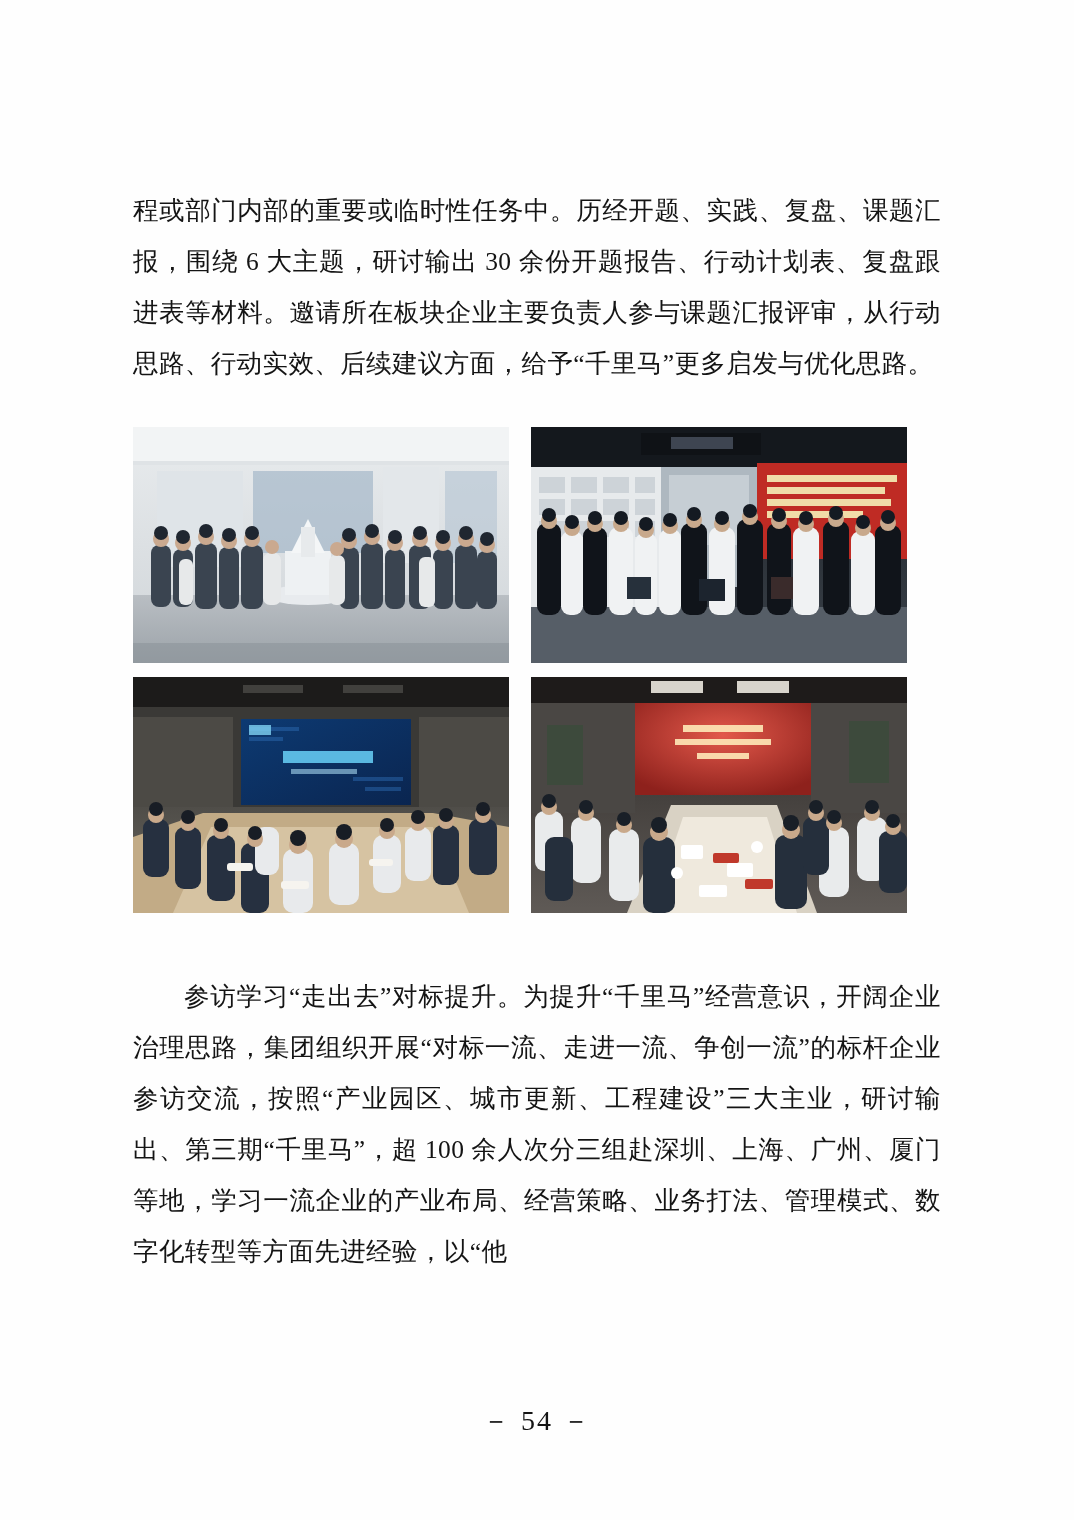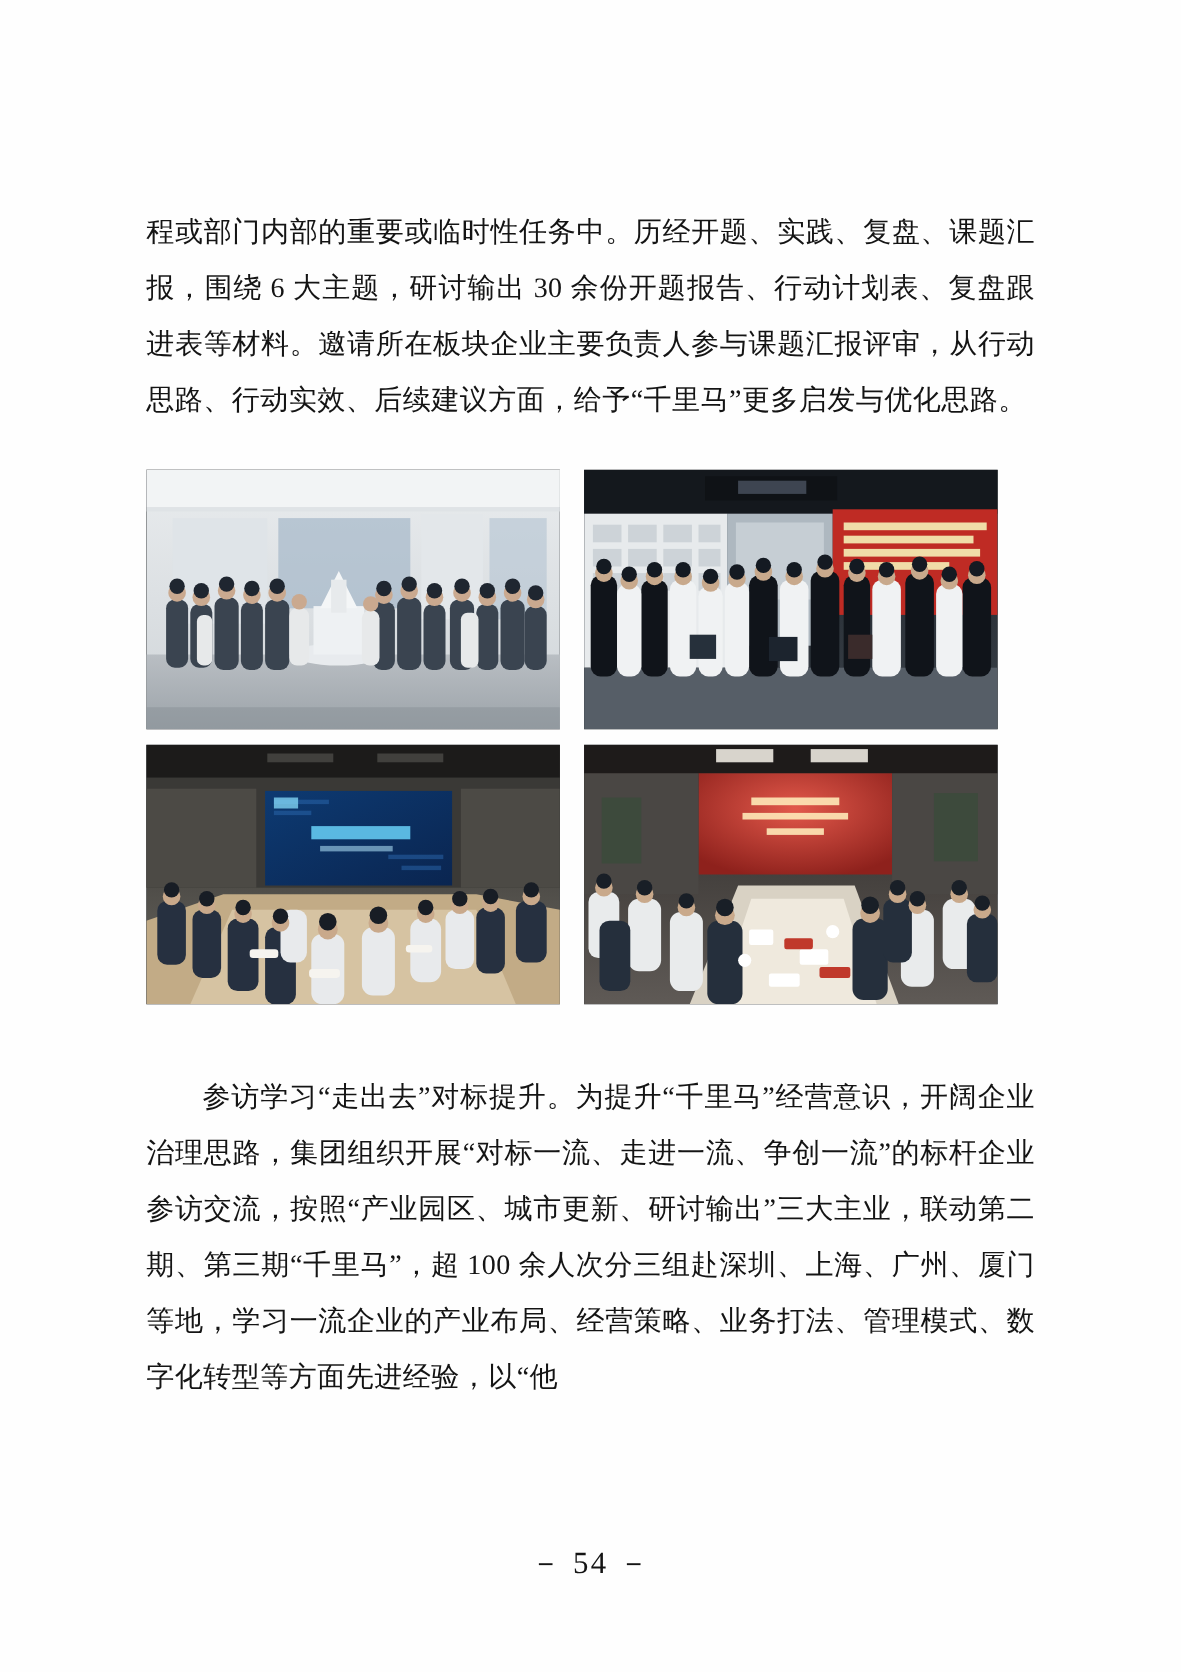--- a/index.html
+++ b/index.html
@@ -404,18 +404,18 @@
           </g>
           <g fill="#c0392b">
             <rect x="182" y="176" width="26" height="10" rx="2"></rect>
             <rect x="214" y="202" width="28" height="10" rx="2"></rect>
           </g>
         </svg>
       </div>
 
     </div>
 
-    <p class="para indent para-2">参访学习“走出去”对标提升。为提升“千里马”经营意识，开阔企业治理思路，集团组织开展“对标一流、走进一流、争创一流”的标杆企业参访交流，按照“产业园区、城市更新、研讨输出”三大主业，联动第二期、第三期“千里马”，超 100 余人次分三组赴深圳、上海、广州、厦门等地，学习一流企业的产业布局、经营策略、业务打法、管理模式、数字化转型等方面先进经验，以“他</p>
+    <p class="para indent para-2">参访学习“走出去”对标提升。为提升“千里马”经营意识，开阔企业治理思路，集团组织开展“对标一流、走进一流、争创一流”的标杆企业参访交流，按照“产业园区、城市更新、工程建设”三大主业，研讨输出、第三期“千里马”，超 100 余人次分三组赴深圳、上海、广州、厦门等地，学习一流企业的产业布局、经营策略、业务打法、管理模式、数字化转型等方面先进经验，以“他</p>
 
   </div>
 
   <div class="footer">－ 54 －</div>
 </div>
 
 </body></html>

